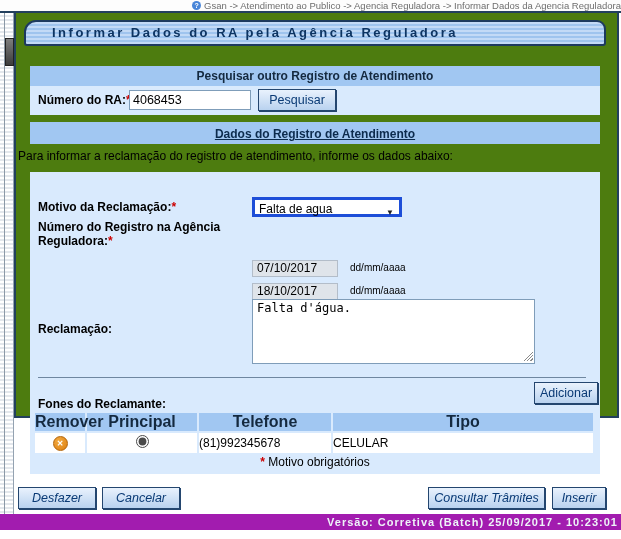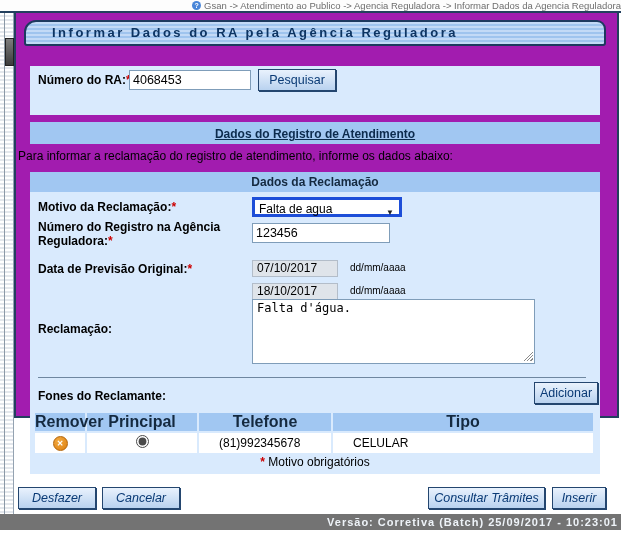--- a/index.html
+++ b/index.html
@@ -17,21 +17,21 @@
   
   .left-strip { position:absolute; top:13px; left:0; width:13px; height:510px;
     background:repeating-linear-gradient(180deg,#ffffff 0 2px,#e3e7ec 2px 4px);
     border-right:1px solid #94a2b1; }
   .strip-line { position:absolute; left:4px; top:0; bottom:0; width:1px; background:#8b98a6; }
   .drag-block { position:absolute; left:5px; top:25px; width:7px; height:26px;
     background:linear-gradient(180deg,#7d7d7d,#3c3c3c); border:1px solid #222; }
 
   
   .main-panel { position:absolute; left:14px; top:13px; width:605px; height:405px;
-    box-sizing:border-box; border:2px solid #23405e; border-top:none; background:#a21caf; }
+    box-sizing:border-box; border:2px solid #23405e; border-top:none; background:#4d7c0f; }
 
   .title-bar { position:absolute; left:8px; top:7px; width:582px; height:26px; box-sizing:border-box;
     border:2px solid #1d3a5f; border-radius:12px 9px 3px 3px;
     background:repeating-linear-gradient(180deg,#c3daf6 0 2px,#9fc4ee 2px 4px);
     color:#0d3462; font-weight:bold; font-size:13px; letter-spacing:2.5px;
     line-height:22px; padding-left:26px; white-space:nowrap; }
 
   .box { position:absolute; left:14px; width:570px; background:#d9eafd; }
   .box-header { height:20px; background:#a1c7f2; text-align:center;
     font-weight:bold; font-size:12px; color:#14293f; line-height:20px; }
@@ -72,40 +72,40 @@
   .resize-handle { position:absolute; right:2px; bottom:3px; width:9px; height:9px; pointer-events:none;
     background:linear-gradient(135deg, transparent 0 45%, #8a8a8a 45% 52%, transparent 52% 64%,
       #8a8a8a 64% 71%, transparent 71% 83%, #8a8a8a 83% 90%, transparent 90%); }
 
   .divider { position:absolute; left:8px; top:205px; width:548px; height:0; border-top:1px solid #6f87a0; }
 
   .fones-table { position:absolute; left:3px; top:239px; width:562px;
     border-collapse:separate; border-spacing:2px; table-layout:fixed; }
   .fones-table th { background:#a1c7f2; height:17px; font-size:16px; font-weight:bold;
     color:#14293f; padding:0; text-align:center; }
-  .fones-table td { background:#ffffff; height:20px; font-size:12px; color:#000; padding:0 0 0 20px; }
+  .fones-table td { background:#ffffff; height:20px; font-size:12px; color:#000; padding:0 0 0 0; }
   .fones-table td.center { text-align:center; padding:0; }
   .col-remover { width:50px; } .col-principal { width:110px; } .col-telefone { width:132px; }
 
   .remove-icon { display:inline-block; width:13px; height:13px; border-radius:50%;
     background:radial-gradient(circle at 35% 30%, #f2a93f, #dd7f10);
     border:1px solid #b36408; color:#fff; font-size:8px; line-height:13px; font-weight:bold;
     text-align:center; cursor:pointer; }
   .principal-radio { margin:0; accent-color:#4a4a4a; width:13px; height:13px; }
 
   .required-note { position:absolute; top:283px; left:0; width:100%; text-align:center; font-size:12px; color:#000; }
 
   .act-btn { position:absolute; top:474px;font-style:italic; }
   .b-desfazer { left:2px; width:78px; }
   .b-cancelar { left:86px; width:78px; }
   .b-consultar { left:412px; width:117px; }
   .b-inserir  { left:536px; width:54px; }
 
   .footer-gap { position:absolute; left:0; top:515px; width:621px; height:8px; background:#ffffff; }
-  .footer-bar { position:absolute; left:0; top:514px; width:621px; height:16px; background:#737373;
+  .footer-bar { position:absolute; left:0; top:514px; width:621px; height:16px; background:#a21caf;
     color:#eef3f8; font-size:11px; font-weight:bold; letter-spacing:1px;
     text-align:right; line-height:16px; padding-right:3px; box-sizing:border-box; }
 </style>
 </head>
 <body>
 
 <div class="screen">
 
   <div class="breadcrumb-bar">
     <span class="help-icon">?</span>
@@ -117,69 +117,65 @@
     <span class="drag-block"></span>
   </div>
 
   <div class="main-panel">
 
     <div class="title-bar">
       <span>Informar Dados do RA pela Agência Reguladora</span>
     </div>
 
     <div class="box box1">
+      <div class="box-header">Pesquisar outro Registro de Atendimento</div>
       <div class="box1-body">
         <span class="field-label abs" style="left:8px; top:7px;">
           <span>Número do RA:</span><span class="req">*</span>
         </span>
         <input class="text-input abs" style="left: 99px; top: 4px; width: 122px;" value="4068453">
         <button class="btn abs" style="left:228px; top:3px; width:78px;">Pesquisar</button>
       </div>
     </div>
 
     <div class="link-bar">
       <span class="header-link">Dados do Registro de Atendimento</span>
     </div>
 
     <div class="instructions">Para informar a reclamação do registro de atendimento, informe os dados abaixo:</div>
 
     <div class="box box3">
-      <div class="box-header">Dados da Reclamação</div>
 
       <span class="field-label abs" style="left:8px; top:28px;">
         <span>Motivo da Reclamação:</span><span class="req">*</span>
       </span>
       <div class="select-box abs" style="left:222px; top:25px;">
         <span>Falta de agua</span>
         <span class="select-arrow">▼</span>
       </div>
 
       <span class="field-label abs" style="left:8px; top:48px; width:185px;">
         <span>Número do Registro na Agência Reguladora:</span><span class="req">*</span>
       </span>
-      <input class="text-input abs" style="left: 222px; top: 51px; width: 138px;" value="123456">
-
-      <span class="field-label abs" style="left:8px; top:90px;">
-        <span>Data de Previsão Original:</span><span class="req">*</span>
-      </span>
+
       <span class="readonly-field abs" style="left:222px; top:88px;">07/10/2017</span>
       <span class="hint abs" style="left:320px; top:90px;">dd/mm/aaaa</span>
 
       <span class="readonly-field abs" style="left:222px; top:111px;">18/10/2017</span>
       <span class="hint abs" style="left:320px; top:113px;">dd/mm/aaaa</span>
 
       <span class="field-label abs" style="left:8px; top:150px;">Reclamação:</span>
       <div class="ta-wrap">
         <textarea style="">Falta d'água.</textarea>
         <span class="resize-handle"></span>
       </div>
 
       <div class="divider"></div>
 
-      <span class="field-label abs" style="left:8px; top:217px;">Fones do Reclamante:</span>
+      <span class="field-label abs" style="left:8px; top:225px;">Fones do Reclamante:</span>
       <button class="btn abs" style="left:504px; top:210px; width:64px;">Adicionar</button>
 
       <table class="fones-table">
         <colgroup>
           <col class="col-remover">
             <col class="col-principal">
             <col class="col-telefone">
             <col>
         </colgroup>
         <thead>

